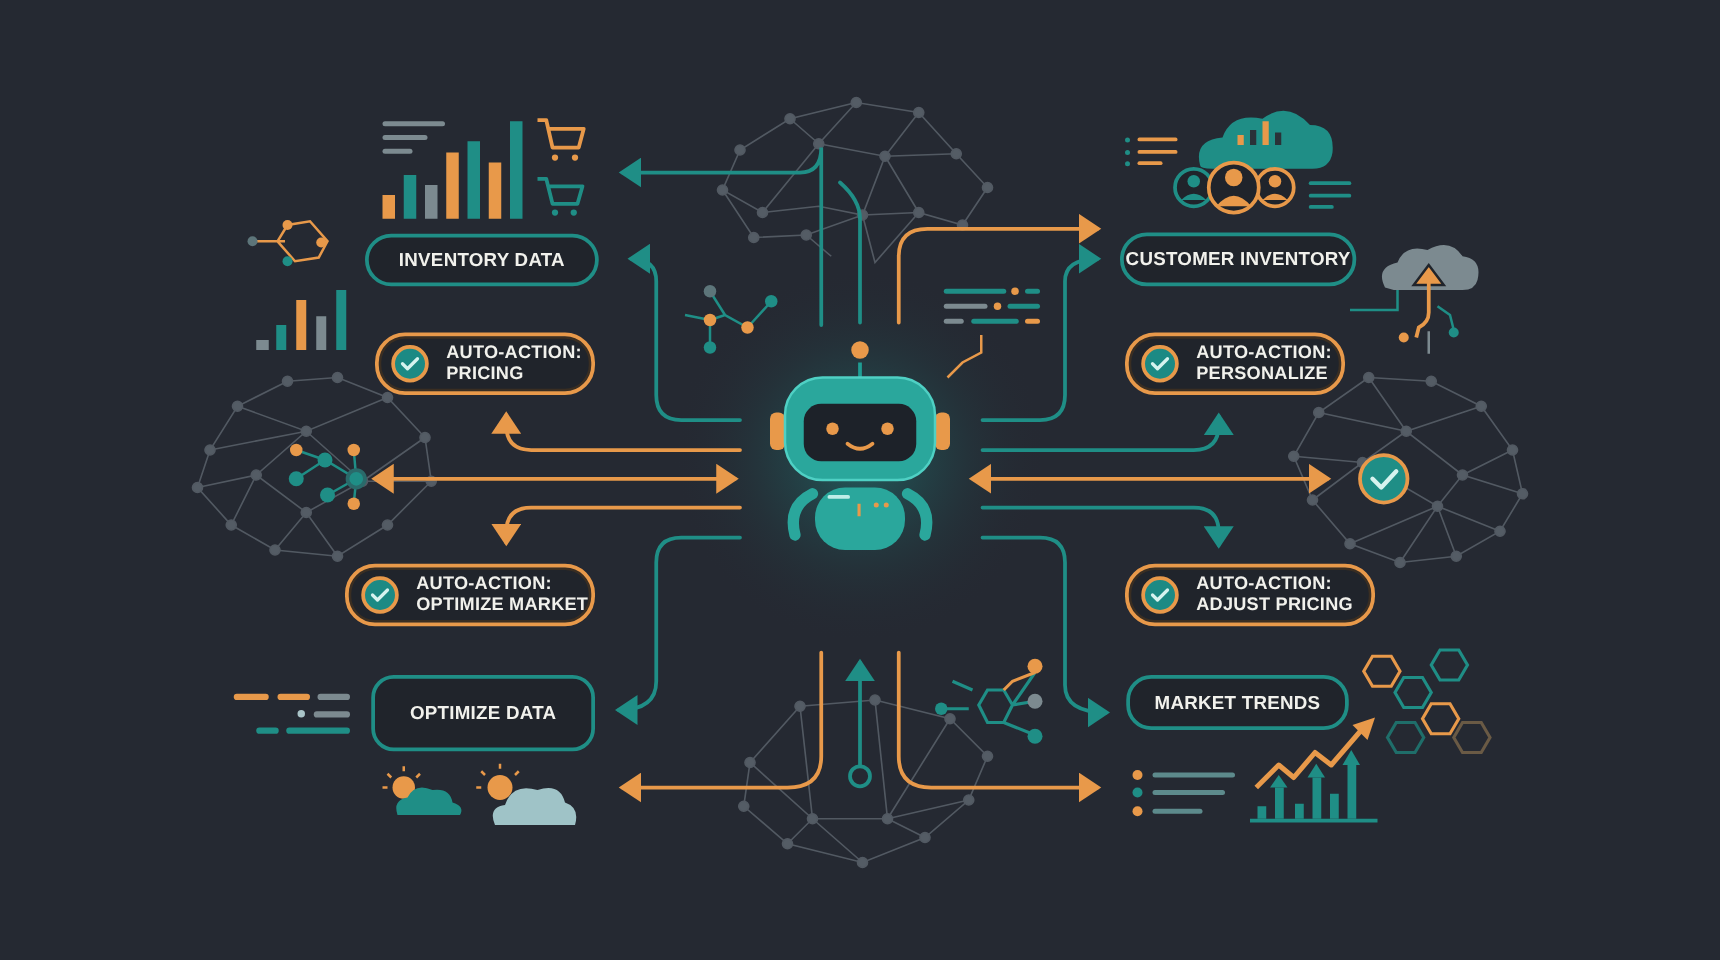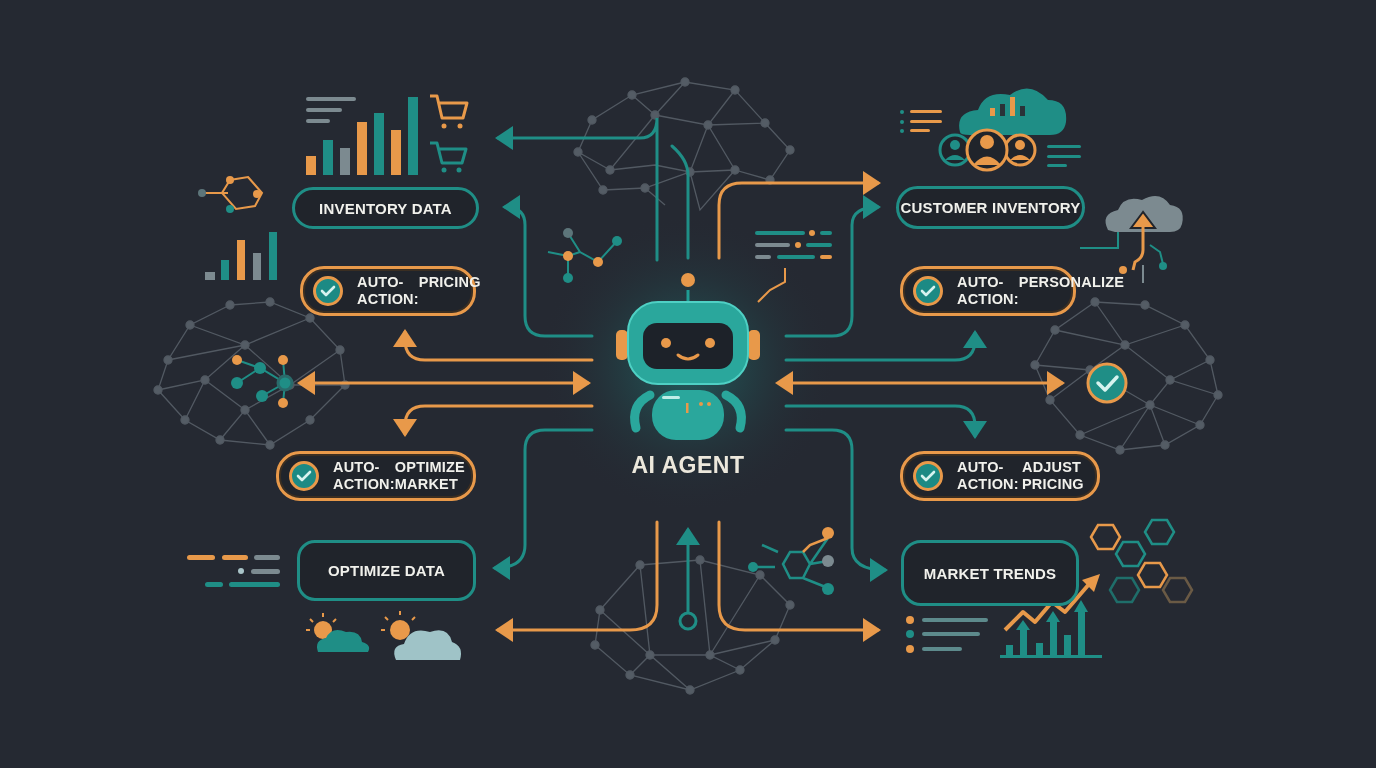--- a/index.html
+++ b/index.html
@@ -4,21 +4,21 @@
 <style>
   html,body{margin:0;padding:0;}
   body{width:1376px;height:768px;background:#252932;overflow:hidden;position:relative;font-family:"Liberation Sans",sans-serif;}
   .canvas{position:absolute;left:0;top:0;width:1376px;height:768px;border-radius:13px;}
   svg.bg{position:absolute;left:0;top:0;}
   .pill{position:absolute;box-sizing:border-box;display:flex;align-items:center;justify-content:center;color:#f1f1ec;font-weight:700;letter-spacing:0.2px;background:#20242b;}
   .pill.data{border:3px solid #1f8e86;border-radius:22px;font-size:15px;}
   .pill.action{border:3px solid #e8994a;border-radius:24px;justify-content:flex-start;padding-left:10px;font-size:14.5px;line-height:17px;box-shadow:0 0 0 2px #3a2e22 inset;}
   .check{width:30px;height:30px;border-radius:50%;background:#1c8a84;border:3px solid #e8994a;box-sizing:border-box;display:flex;align-items:center;justify-content:center;margin-right:14px;flex:none;}
   .check svg{display:block;}
-  .action-text{display:flex;flex-direction:row;}
+  .action-text{display:flex;flex-direction:column;}
   .title{position:absolute;left:560px;top:452px;width:256px;text-align:center;color:#ece8dc;font-weight:700;font-size:23px;line-height:27px;letter-spacing:0.5px;}
 </style>
 </head>
 <body>
 
 <div class="canvas">
 <svg class="bg" width="1376" height="768" viewBox="0 0 1376 768">
   <defs>
     <radialGradient id="glow" cx="50%" cy="50%" r="50%">
       <stop offset="0%" stop-color="#1e9d94" stop-opacity="0.45"></stop>
@@ -347,21 +347,21 @@
 
 <div class="pill data" style="left:292px;top:187px;width:187px;height:42px;">
   <span>INVENTORY DATA</span>
 </div>
 <div class="pill data" style="left:297px;top:540px;width:179px;height:61px;border-radius:18px;">
   <span>OPTIMIZE DATA</span>
 </div>
 <div class="pill data" style="left:896px;top:186px;width:189px;height:43px;">
   <span>CUSTOMER INVENTORY</span>
 </div>
-<div class="pill data" style="left:901px;top:540px;width:178px;height:66px;border-radius:20px;">
+<div class="pill data" style="left:901px;top:540px;width:178px;height:44px;border-radius:20px;">
   <span>MARKET TRENDS</span>
 </div>
 
 <div class="pill action" style="left:300px;top:266px;width:176px;height:50px;">
   <span class="check">
         <svg width="16" height="12" viewBox="0 0 16 12">
           <path d="M2,6 L6,10 L14,2" stroke="#d6f3ef" stroke-width="2.6" fill="none" stroke-linecap="round" stroke-linejoin="round"></path>
         </svg>
       </span>
   <span class="action-text">
@@ -397,15 +397,14 @@
           <path d="M2,6 L6,10 L14,2" stroke="#d6f3ef" stroke-width="2.6" fill="none" stroke-linecap="round" stroke-linejoin="round"></path>
         </svg>
       </span>
   <span class="action-text">
         <span>AUTO-ACTION:</span>
         <span>ADJUST PRICING</span>
       </span>
 </div>
 
 <div class="title">
-  <div>AI AGENT</div>
 </div>
 </div>
 
 </body></html>

